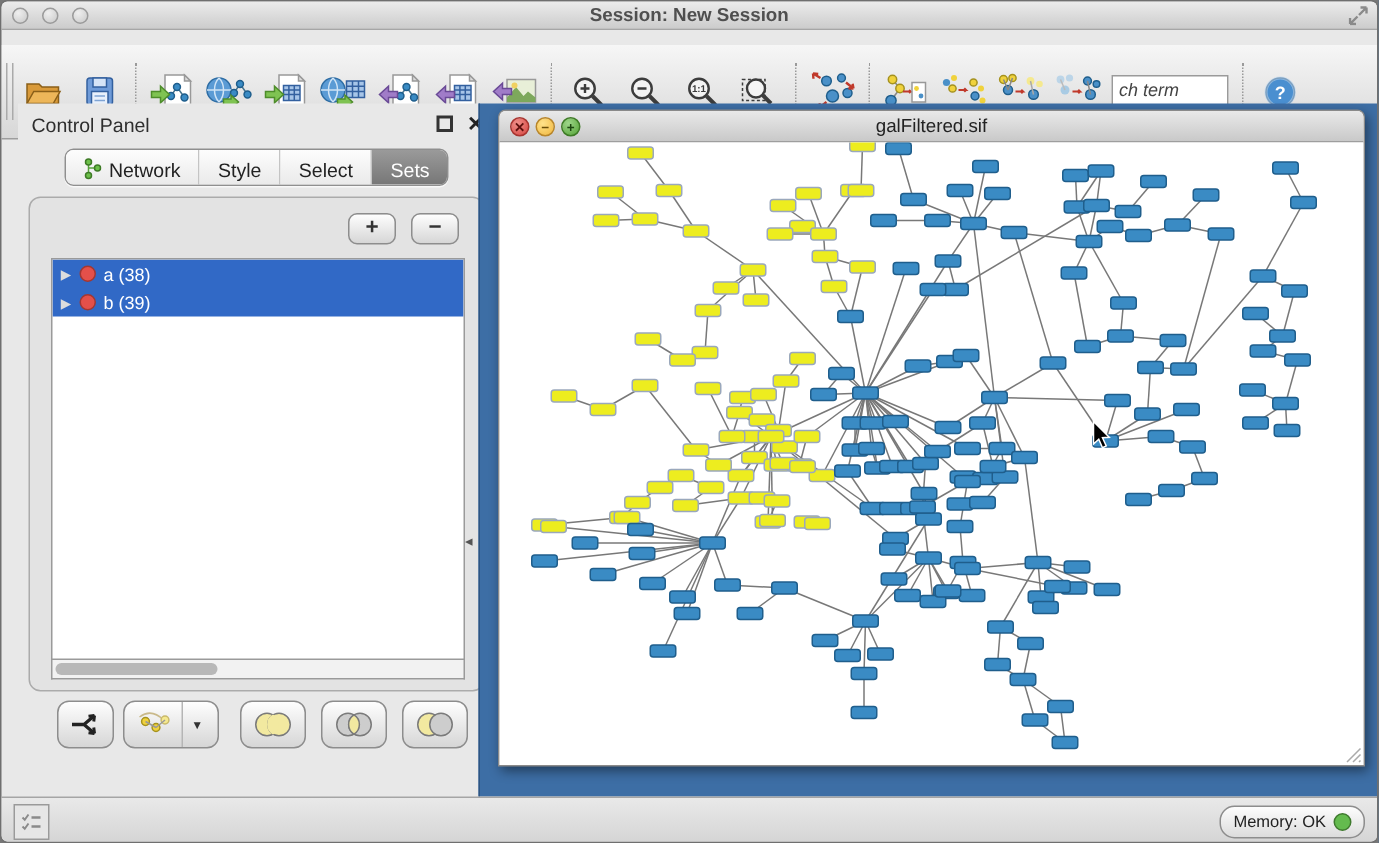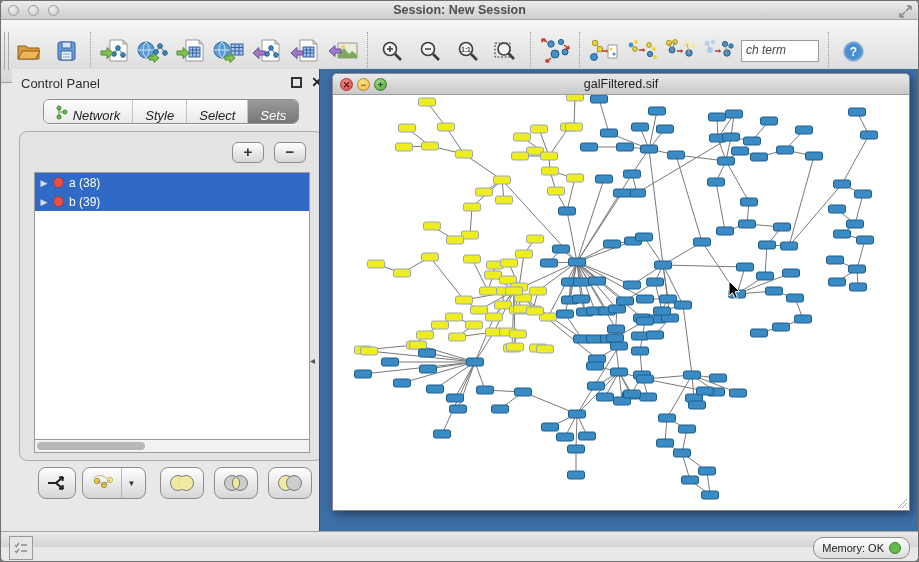--- a/index.html
+++ b/index.html
@@ -9,21 +9,21 @@
   
   #titlebar { position:absolute; left:0; top:0; width:100%; height:19px;
     background:linear-gradient(#ececec,#cccccc); border-bottom:1px solid #a6a6a6;text-decoration:underline; }
   .tl-dot { position:absolute; top:4px; width:11px; height:11px; border-radius:50%;
     border:1px solid #9b9b9b; background:radial-gradient(circle at 35% 30%, #efefef, #c9c9c9); }
   #titlebar .t1{left:7px} #titlebar .t2{left:27px} #titlebar .t3{left:47px}
   #win-title { position:absolute; left:0; right:0; top:2px; text-align:center; font-size:12.5px; font-weight:bold; color:#4f4f4f; }
   #fullscreen-arrows { position:absolute; right:6px; top:3px; }
 
   
-  #toolbar { position:absolute; left:0; top:19px; width:100%; height:63px;
+  #toolbar { position:absolute; left:0; top:29px; width:100%; height:63px;
     background:linear-gradient(#f6f6f6,#d7d7d7); border-bottom:1px solid #9d9d9d;
     display:flex; align-items:center; }
   .tb-grip { width:5px; height:38px; margin-left:3px; border-left:1px solid #aaa; border-right:1px solid #aaa; }
   .tbtn { width:34px; height:36px; display:flex; align-items:center; justify-content:center; margin:0 2px; }
   .tb-sep { width:1px; height:38px; border-left:1px dotted #9a9a9a; margin:0 5px; }
   #search-box { width:78px; height:22px; border:1px solid #9a9a9a; background:#fff; font-size:12px;
     font-style:italic; color:#444; padding:2px 4px; margin:0 4px; overflow:hidden; white-space:nowrap; }
 
   
   #main { position:absolute; left:0; top:68px; width:919px; height:462px; }
@@ -33,21 +33,21 @@
   
   #cp-header { position:absolute; left:0; top:0; width:100%; height:28px; }
   #cp-title { position:absolute; left:9px; top:7px; font-size:13px; color:#2e2e2e; }
   #cp-float { position:absolute; right:28px; top:8px; width:11px; height:11px; border:2px solid #333; }
   #cp-close { position:absolute; right:7px; top:5px; font-size:14px; font-weight:bold; color:#222; }
 
   #cp-tabbar { position:absolute; left:0; top:30px; width:100%; height:28px; display:flex; justify-content:center; }
   #segmented { display:flex; height:25px; border:1px solid #8f8f8f; border-radius:6px; overflow:hidden;
     background:#fdfdfd; box-shadow:0 1px 0 rgba(255,255,255,.7); }
   .seg { padding:4px 12px 0 12px; font-size:13px; color:#222; border-right:1px solid #c4c4c4;
-    background:linear-gradient(#fdfdfd,#eaeaea); display:flex; gap:5px; align-items:flex-end;font-style:italic; }
+    background:linear-gradient(#fdfdfd,#eaeaea); display:flex; gap:5px; align-items:center; }
   .seg:last-child { border-right:none; }
   .seg.active { background:linear-gradient(#9a9a9a,#777); color:#fff; }
 
   #groupbox { position:absolute; left:7px; top:62px; width:304px; height:330px;
     border:1px solid #ababab; border-radius:8px; background:#e3e3e3; }
   .pm-btn { position:absolute; top:10px; width:32px; height:21px; border:1px solid #8d8d8d; border-radius:6px;
     background:linear-gradient(#fefefe,#d6d6d6); font-size:15px; font-weight:bold; color:#333;
     text-align:center; line-height:18px; }
   #btn-add { right:58px; } #btn-remove { right:16px; }
 
@@ -85,21 +85,21 @@
     text-align:center; line-height:12px; }
   #nf-close { left:7px;  background:radial-gradient(circle at 35% 30%, #f0908a, #d64540); border:1px solid #a83530; color:#5d100d; }
   #nf-min   { left:24px; background:radial-gradient(circle at 35% 30%, #ffe28a, #f0b73f); border:1px solid #b8862b; color:#6b4e08; }
   #nf-zoom  { left:41px; background:radial-gradient(circle at 35% 30%, #9ed68a, #55a436); border:1px solid #3e7b26; color:#1d4710; }
   #net-title { position:absolute; left:0; right:0; top:3px; text-align:center; font-size:12.5px; color:#222; }
   #net-canvas { position:absolute; left:0; top:21px; width:576px; height:415px; background:#fff; }
   #graph-svg { width:100%; height:100%; }
   #resize-grip { position:absolute; right:1px; bottom:1px; }
 
   
-  #statusbar { position:absolute; left:0; top:530px; width:100%; height:16px;
+  #statusbar { position:absolute; left:0; top:530px; width:100%; height:32px;
     background:linear-gradient(#e9e9e9,#d4d4d4); border-top:1px solid #a5a5a5; }
   #task-history-btn { position:absolute; left:8px; top:4px; width:24px; height:24px;
     border:1px solid #9a9a9a; background:#e6e6e6; display:flex; align-items:center; justify-content:center; }
   #memory-btn { position:absolute; right:8px; top:5px; height:22px; padding:0 8px;
     border:1px solid #8d8d8d; border-radius:10px; background:linear-gradient(#fdfdfd,#dcdcdc);
     display:flex; align-items:center; gap:5px; font-size:11px; color:#222; }
   #memory-dot { width:12px; height:12px; border-radius:50%; background:#64bb4e; border:1px solid #3f7a2e; }
 </style>
 </head>
 <body>

